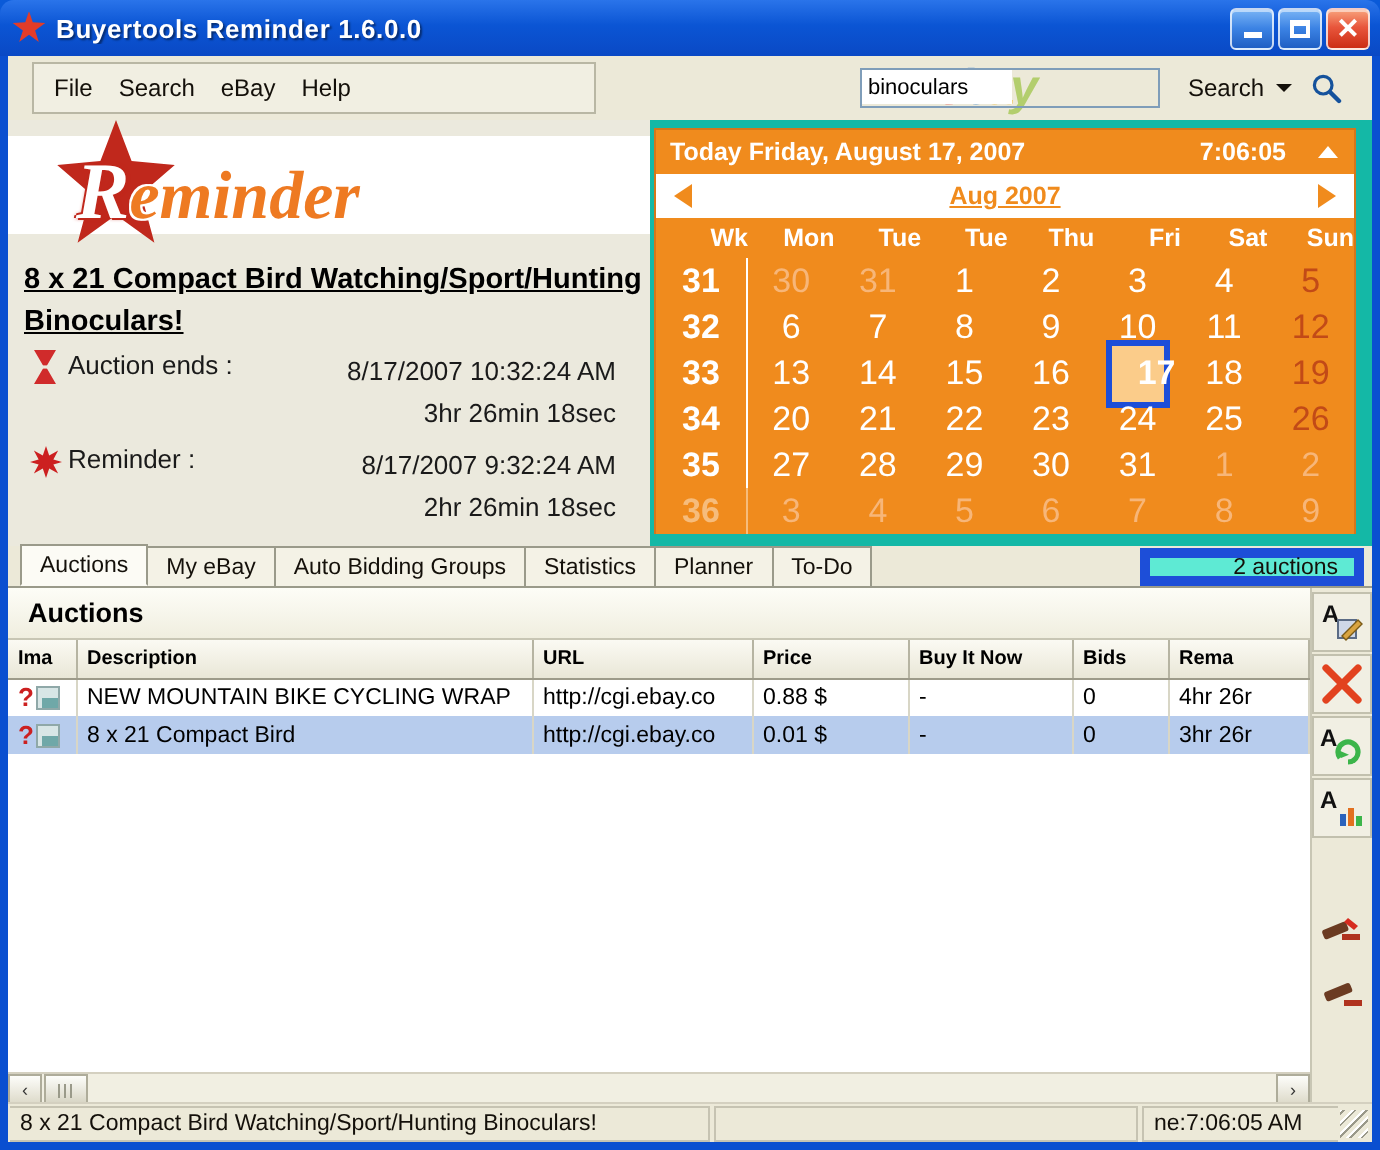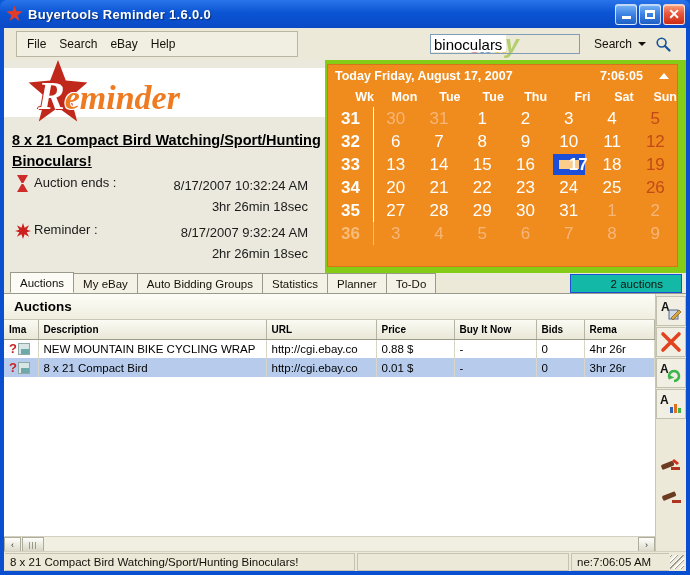--- a/index.html
+++ b/index.html
@@ -103,21 +103,21 @@
     opacity: .55; user-select: none;
   }
   #ebay-watermark .e { color: #e53238; }
   #ebay-watermark .b { color: #0064d2; }
   #ebay-watermark .a { color: #f5af02; }
   #ebay-watermark .y { color: #86b817; }
   #search-input {
     position: relative; z-index: 2;
     width: 150px; height: 20px;
     border: 1px solid #7f9db9; background: transparent;
-    font-size: 15px; padding: 1px 3px; color: #000;
+    font-size: 11px; padding: 1px 3px; color: #000;
     font-family: "Liberation Sans", sans-serif;
     outline: none;
   }
   #search-input-bg {
     position: absolute; left: 0; top: 3px; width: 76px; height: 18px;
     background: #ffffff; z-index: 1;
   }
   #search-label {
     position: relative; z-index: 3;
     margin-left: 14px; font-size: 12px; color: #14100a; white-space: nowrap;
@@ -188,21 +188,21 @@
     background: #cc2020;
     clip-path: polygon(50% 0%, 60% 30%, 88% 14%, 73% 42%, 100% 50%, 73% 58%, 88% 86%, 60% 70%, 50% 100%, 40% 70%, 12% 86%, 27% 58%, 0% 50%, 27% 42%, 12% 14%, 40% 30%);
   }
   .detail-label { width: 116px; flex: 0 0 116px; }
   .detail-values { flex: 1 1 auto; text-align: right; padding-right: 14px; }
   .detail-values div { line-height: 21px; white-space: nowrap; }
 
   
   #calpanel {
     width: 361px; height: 213px; position: relative;
-    background: #84cc16;
+    background: #14b8a6;
     padding-top: 4px;
   }
   #calbox {
     position: absolute; left: 2px; top: 4px;
     width: 351px; height: 203px;
     background: #f08b1d;
     border: 1px solid #d5761a;
   }
   #cal-today {
     height: 22px; width: 100%;
@@ -261,22 +261,22 @@
     border-right: 1px solid #ffffff;
   }
   #cal-grid .wk.dim { color: #f6bc7c; border-right-color:#f6bc7c;text-align:right; }
   #cal-grid .out { color: #f7b679; }
   #cal-grid .sun { color: #c24a17; }
   #cal-grid .sun.out { color: #f7b679; }
   #cal-grid .sat.out { color: #f7b679; }
   #cal-grid .today {
     background: #fbcc8a;
     color: #ffffff; font-weight: bold;
-    border: 6px solid #1d4ed8;
-    width: 32px; height: 21px; margin: 0 auto; padding-left: 19px;
+    border: 3px solid #1d4ed8;
+    width: 32px; height: 34px; margin: 0 auto; padding-left: 19px;
   }
 
   
   #tabrow {
     position: relative; height: 21px; width: 100%;
     background: #ece9d8;
     display: flex; align-items: flex-end;
     padding-left: 6px;
     border-bottom: 1px solid #9a9a8a;
   }
@@ -288,23 +288,23 @@
     margin-right: -1px;
   }
   .tab.active {
     background: #fcfbf5; height: 21px;
     border-bottom: 1px solid #fcfbf5;
     position: relative; z-index: 2;
   }
   #tab-count {
     position: absolute; right: 4px; bottom: 0px;
     height: 19px; min-width: 112px;
-    background: #14b8a6; border: 1px solid #1d4ed8;
+    background: #5eead4; border: 5px solid #1d4ed8;
     display: flex; align-items: center; justify-content: flex-end;
-    padding: 0 18px; font-size: 11.5px; color: #14100a;
+    padding: 0 8px; font-size: 11.5px; color: #14100a;
   }
 
   
   #content {
     position: relative; width: 100%; height: 259px;
     background: #ffffff;
     display: flex;
   }
   #grid-area { flex: 1 1 auto; position: relative; overflow: hidden; }
   #grid-title {
@@ -493,20 +493,25 @@
           </div>
         </div>
       </div>
 
       <div id="calpanel">
         <div id="calbox">
           <div id="cal-today">
             <span id="cal-today-text">Today Friday, August 17, 2007</span>
             <span id="cal-today-time">7:06:05</span>
             <span id="cal-collapse"></span>
+          </div>
+          <div id="cal-navrow">
+            <div class="cal-arrow-l"></div>
+            <div id="cal-monthlabel">Aug 2007</div>
+            <div class="cal-arrow-r"></div>
           </div>
           <div id="cal-head">
               <div>Wk</div>
               <div>Mon</div>
               <div>Tue</div>
               <div>Tue</div>
               <div>Thu</div>
               <div>Fri</div>
               <div>Sat</div>
               <div>Sun</div>

